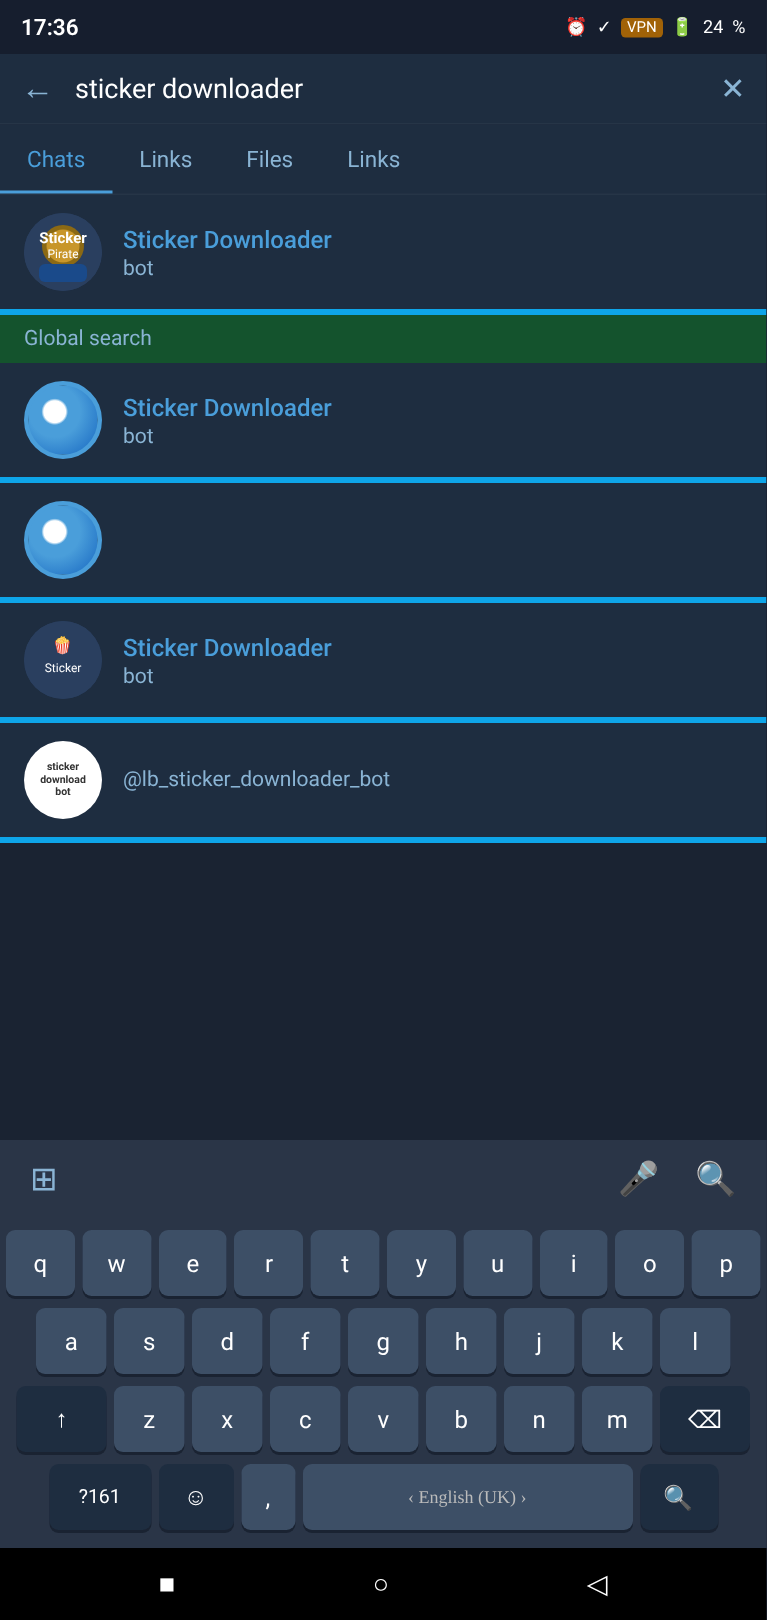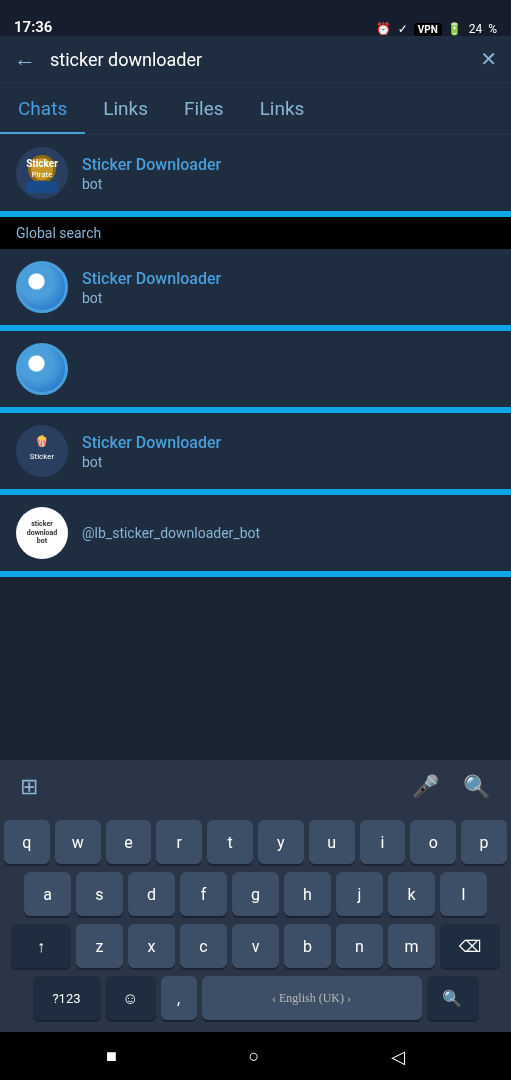--- a/index.html
+++ b/index.html
@@ -11,42 +11,42 @@
       font-family: 'Roboto', Arial, sans-serif;
       color: #fff;
       overflow-x: hidden;
     }
 
     
     .status-bar {
       background: #161e2e;
       height: 36px;
       display: flex;
-      align-items: flex-end;
+      align-items: center;
       justify-content: space-between;
       padding: 0 14px;
     }
     .status-time {
       font-size: 15px;
       font-weight: 600;
       color: #fff;
     }
     .status-icons {
       display: flex;
       align-items: center;
       gap: 6px;
       font-size: 12px;
       color: #fff;
     }
     .vpn-badge {
-      background: #000000;
+      background: #a16207;
       border-radius: 3px;
       padding: 1px 4px;
       font-size: 10px;
-      font-weight: 700;
+      font-weight: 400;
     }
 
     
     .search-bar {
       background: #1e2d40;
       display: flex;
       align-items: center;
       padding: 10px 14px;
       gap: 14px;
       border-bottom: 1px solid #263547;
@@ -69,21 +69,21 @@
     }
 
     
     .tab-bar {
       background: #1e2d40;
       display: flex;
       border-bottom: 1px solid #263547;
     }
     .tab-item {
       padding: 14px 18px;
-      font-size: 19px;
+      font-size: 15px;
       cursor: pointer;
       color: #8ab4d4;
       position: relative;
     }
     .tab-item.active {
       color: #4a9eda;
     }
     .tab-item.active::after {
       content: '';
       position: absolute;
@@ -95,21 +95,21 @@
     }
 
     
     .chat-list {
       background: #1e2d40;
     }
     .chat-item {
       display: flex;
       align-items: center;
       padding: 12px 16px;
-      border-bottom: 6px solid #0ea5e9;
+      border-bottom: 4px solid #0ea5e9;
       cursor: pointer;
       gap: 14px;
     }
     .avatar {
       width: 52px;
       height: 52px;
       border-radius: 50%;
       flex-shrink: 0;
       display: flex;
       align-items: center;
@@ -131,21 +131,21 @@
       color: #4a9eda;
       margin-bottom: 2px;
     }
     .chat-sub {
       font-size: 14px;
       color: #8ab4d4;
     }
 
     
     .section-header {
-      background: #000000;
+      background: #14532d;
       padding: 8px 16px;
       font-size: 14px;
       color: #8ab4d4;
     }
 
     
     .keyboard-area {
       background: #1a2332;
       position: fixed;
       bottom: 0;
@@ -380,21 +380,21 @@
       <div class="key">x</div>
       <div class="key">c</div>
       <div class="key">v</div>
       <div class="key">b</div>
       <div class="key">n</div>
       <div class="key">m</div>
       <div class="key key-special">⌫</div>
     </div>
 
     <div class="key-row">
-      <div class="key key-special" style="min-width:58px;max-width:68px;font-size:13px;">?123</div>
+      <div class="key key-special" style="min-width:58px;max-width:68px;font-size:13px;">?161</div>
       <div class="key key-special" style="min-width:44px;max-width:50px;">☺</div>
       <div class="key" style="min-width:30px;max-width:36px;">,</div>
       <div class="key key-space" style="font-size:12px;font-family:Liberation Serif, serif;">‹ English (UK) ›</div>
       <div class="key key-special" style="min-width:44px;max-width:52px;">🔍</div>
     </div>
   </div>
 
   <div class="nav-bar">
     <span class="nav-icon">■</span>
     <span class="nav-icon">○</span>

